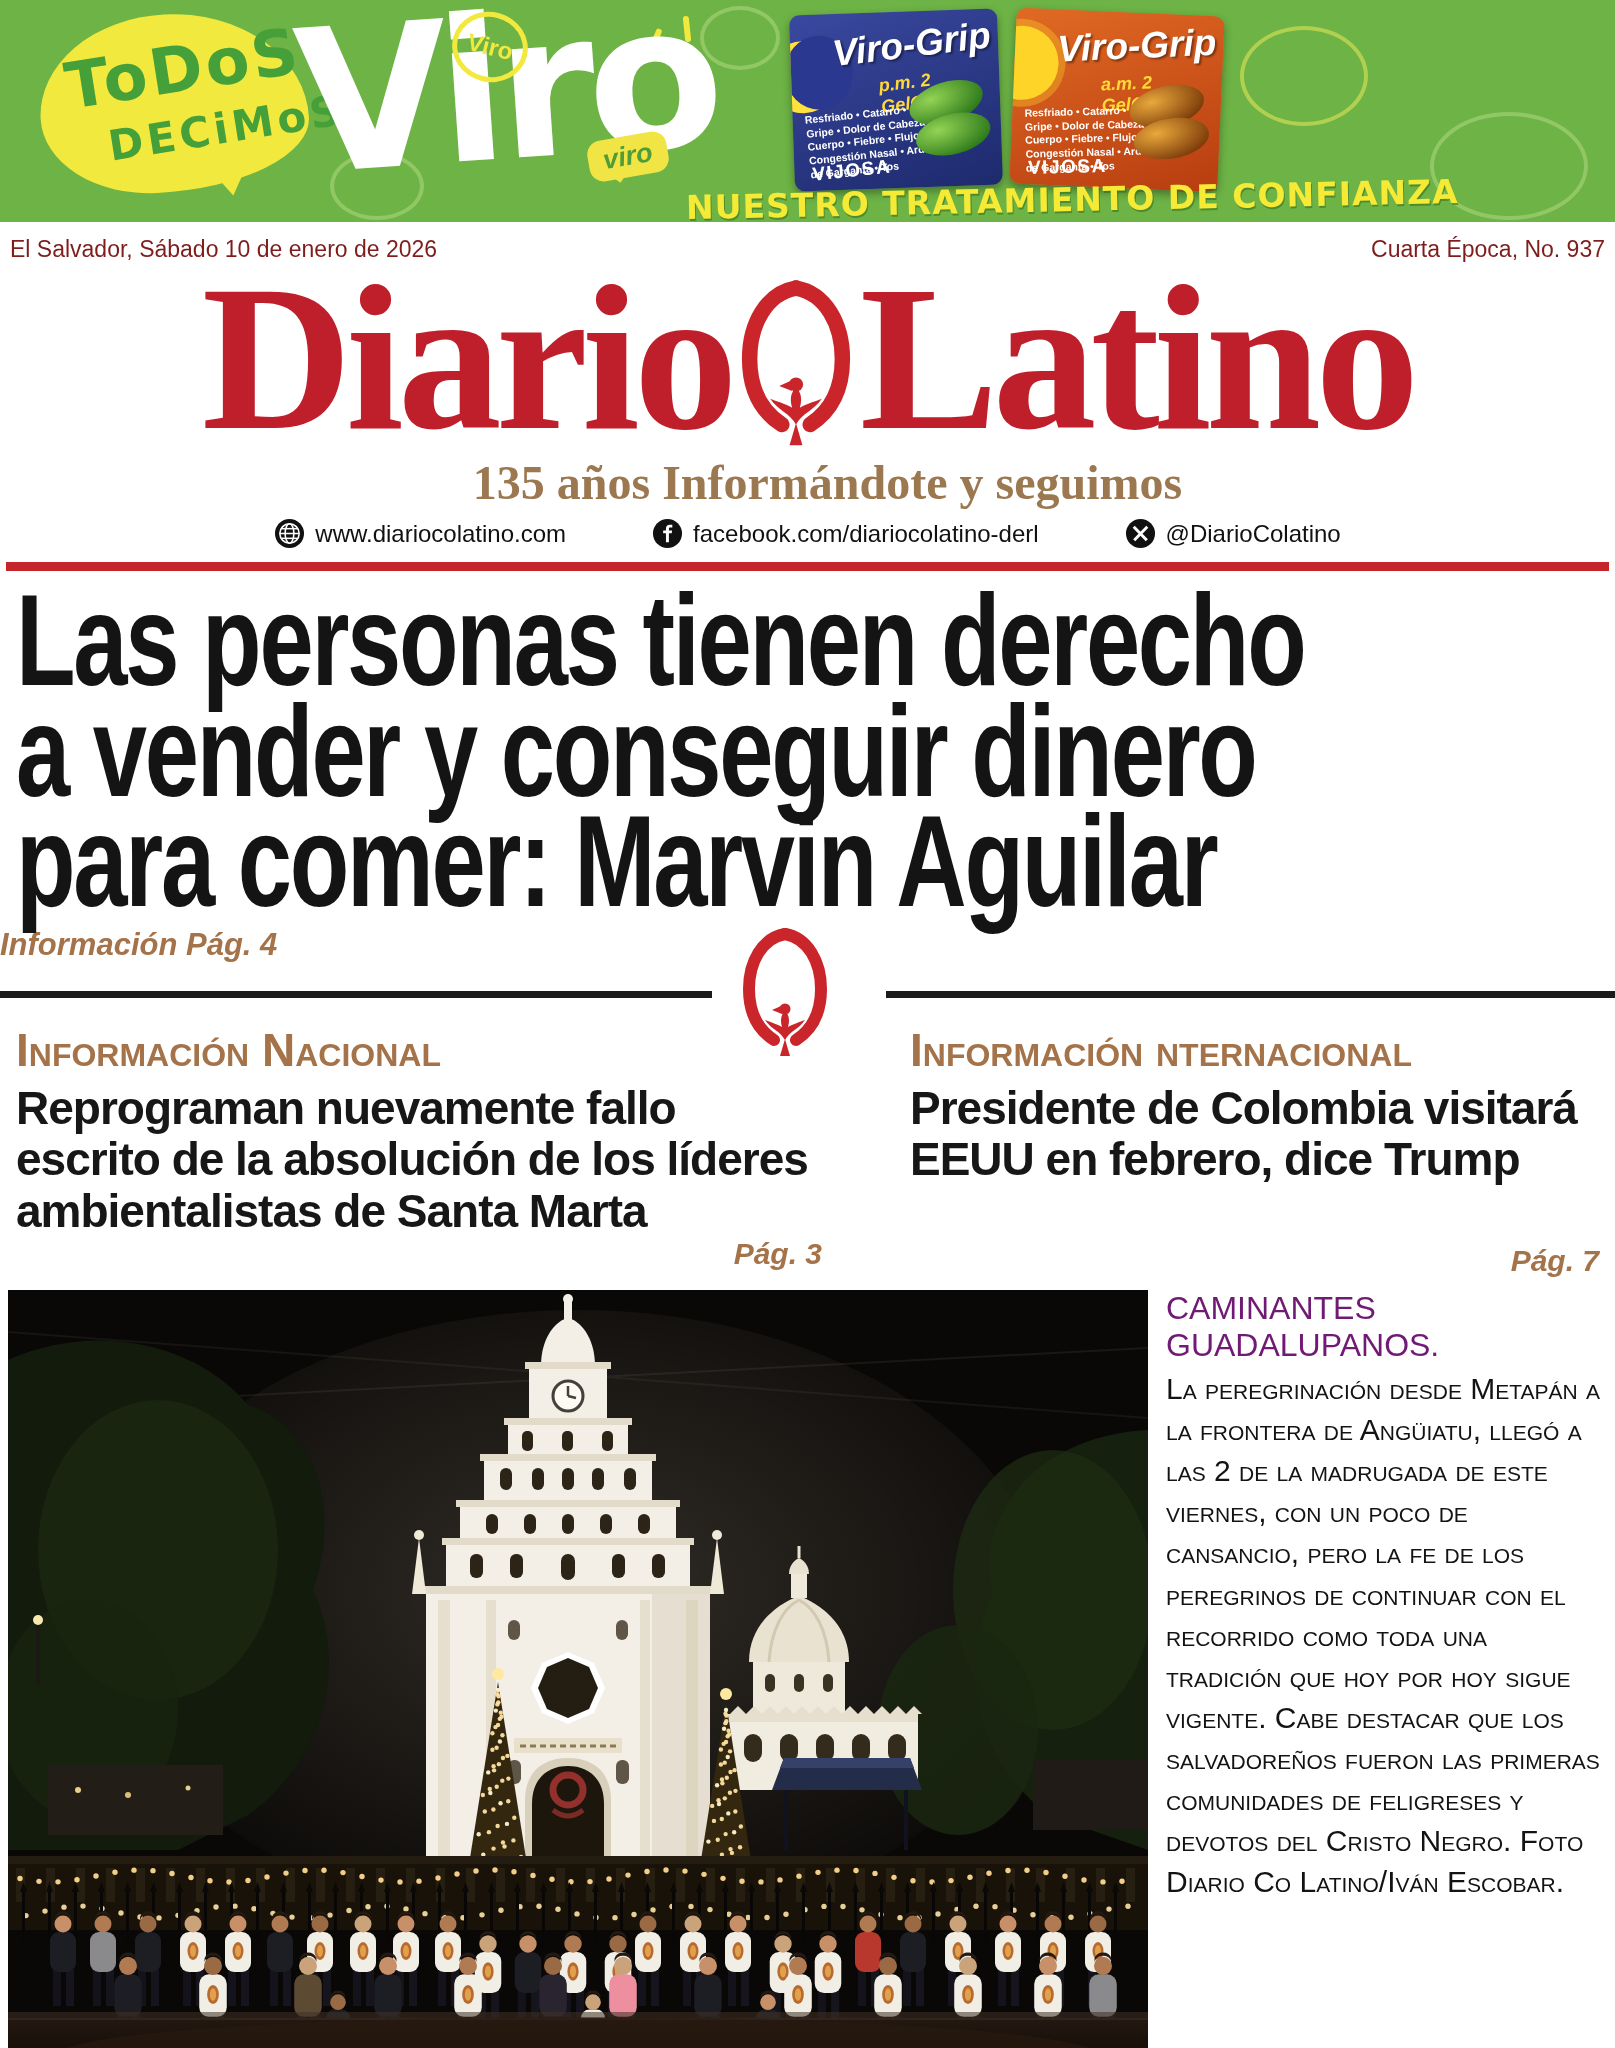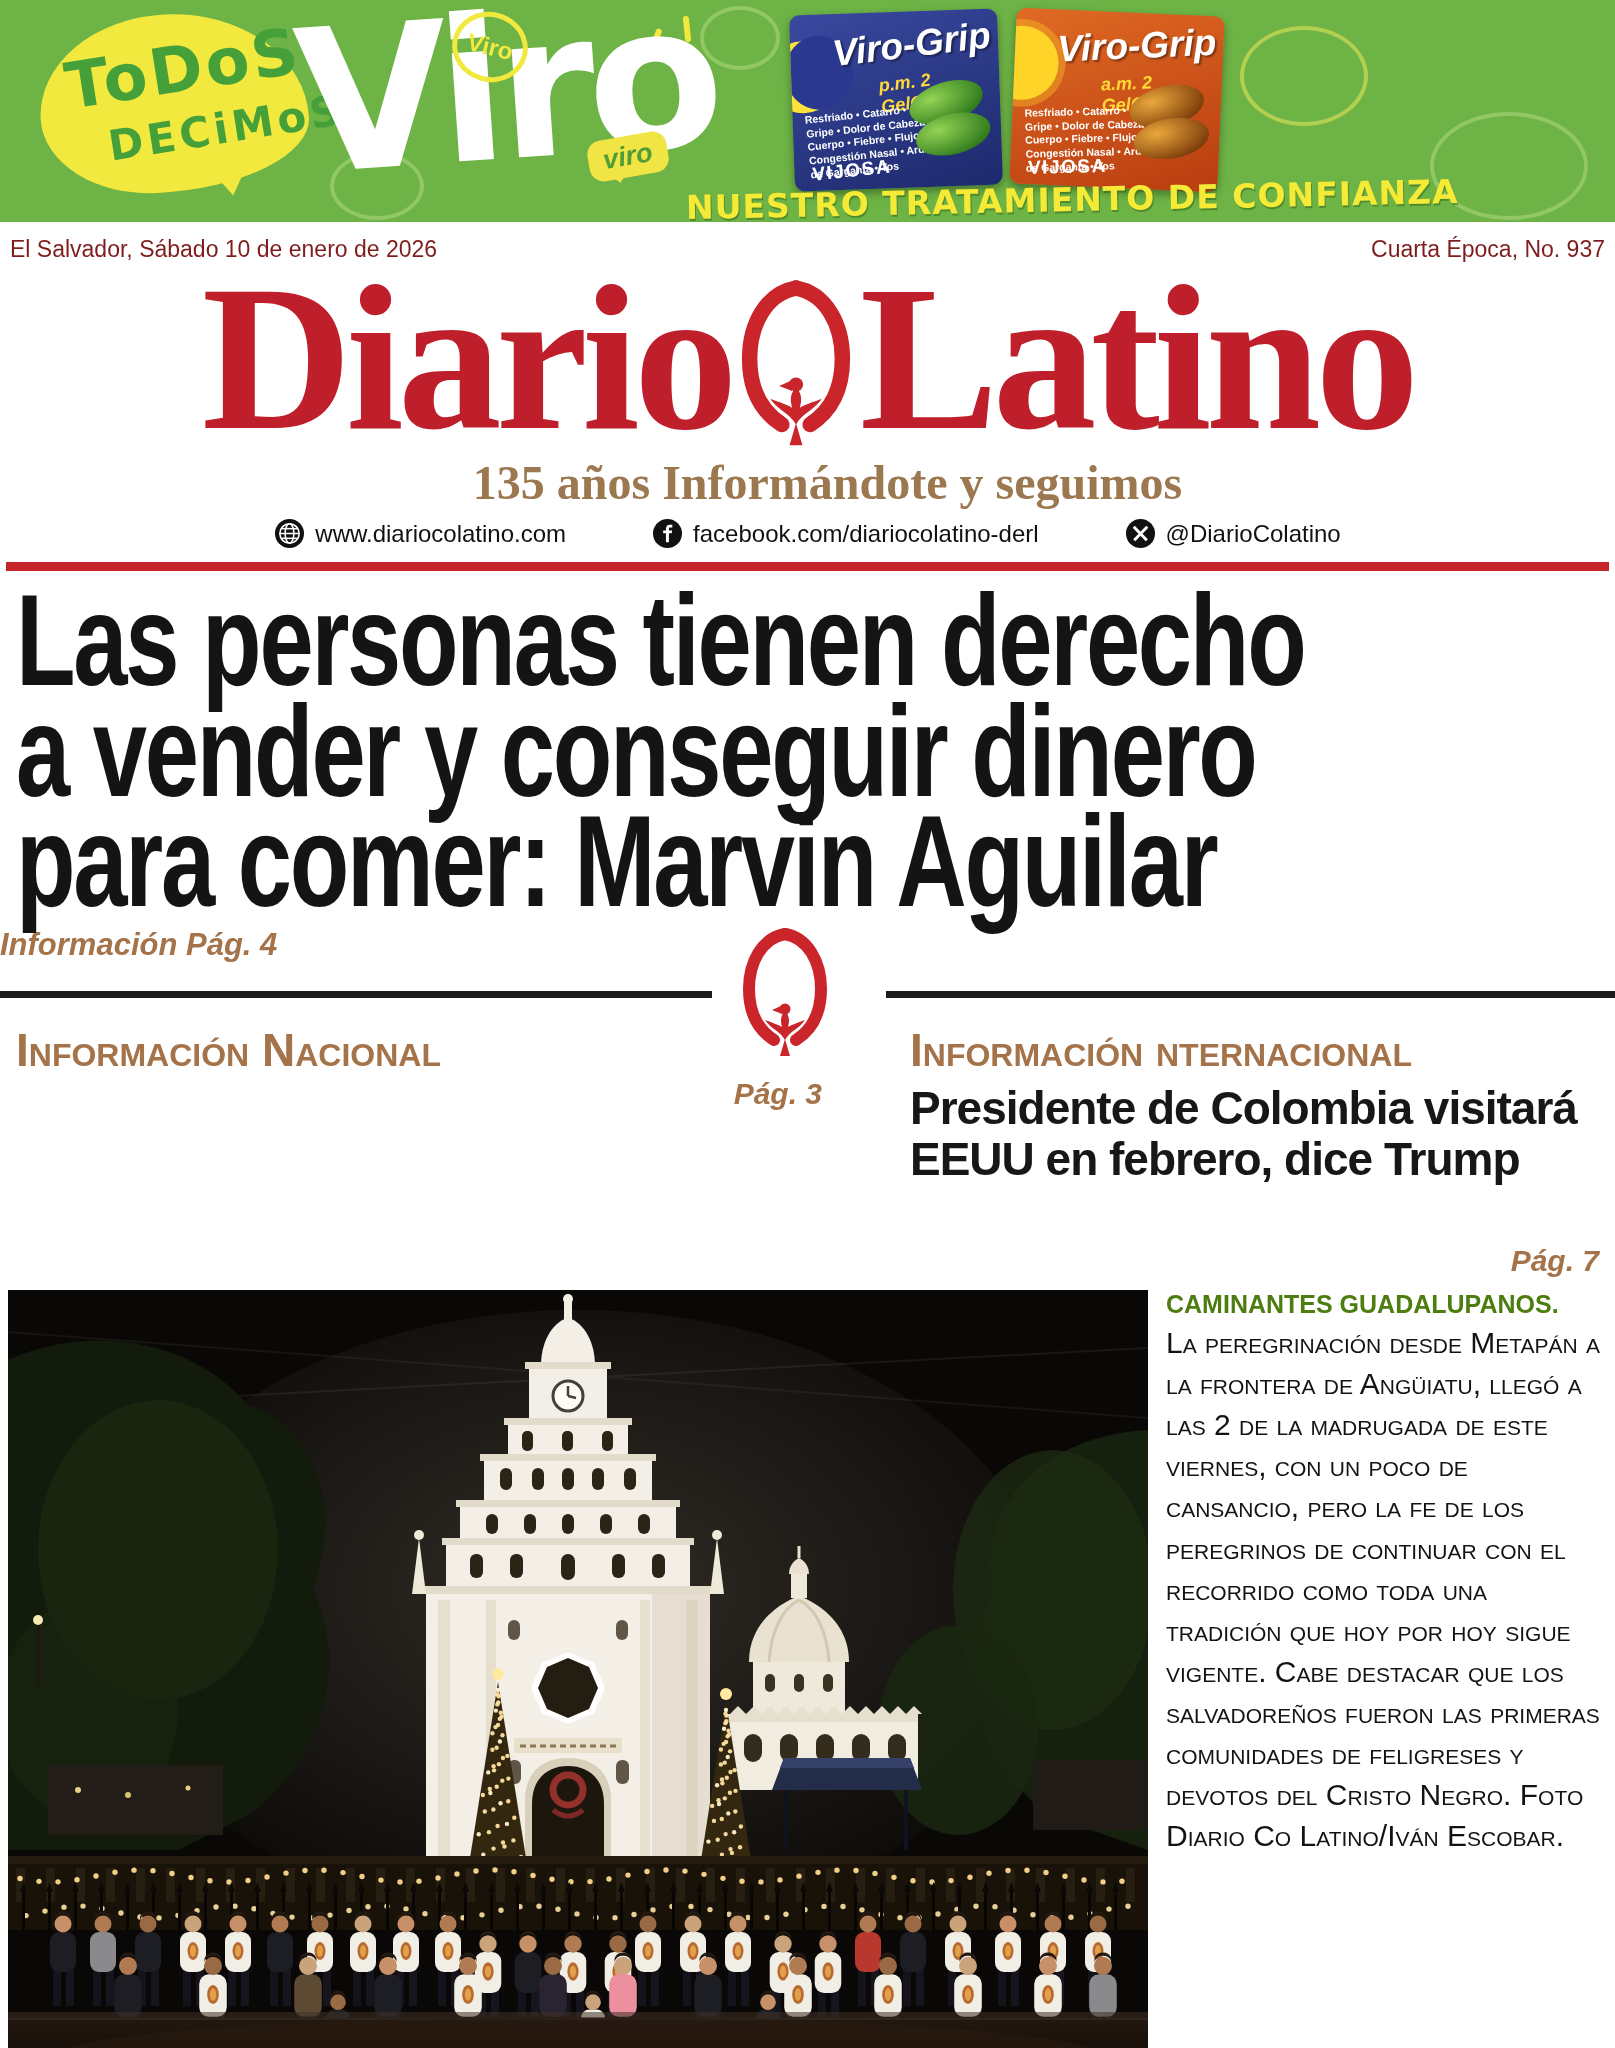--- a/index.html
+++ b/index.html
@@ -71,21 +71,21 @@
   .section-label{font-variant:small-caps;font-weight:800;font-size:46px;color:#a5734a;letter-spacing:0;}
   .col-head{font-size:46px;font-weight:800;line-height:1.12;color:#171717;letter-spacing:-1px;margin-top:6px;}
   .pag{text-align:right;font-style:italic;font-weight:700;font-size:30px;color:#a5734a;}
   .col-right .pag{margin-top:58px;}
   .col-left .pag{margin-top:0px;padding-right:6px;}
 
   
   .bottom{display:flex;margin-top:12px;padding-left:8px;}
   .photo{width:1140px;height:775px;flex:none;display:block;}
   .caption-col{width:442px;padding:0 6px 0 18px;}
-  .cap-title{font-size:25px;font-weight:700;line-height:1.18;color:#4d7c0f;}
+  .cap-title{font-size:32px;font-weight:400;line-height:1.18;color:#701a75;}
   .cap-text{font-size:30px;line-height:1.37;font-variant:small-caps;color:#131313;margin-top:3px;}
 </style>
 </head>
 <body>
 
 <svg width="0" height="0" style="position:absolute">
   <defs>
     <symbol id="phoenix" viewBox="0 0 100 132">
       <path d="M50,7 C27,11 14,35 14,62 C14,88 25,104 39,113" fill="none" stroke="#c9252b" stroke-width="12" stroke-linecap="round"></path>
       <path d="M50,7 C73,11 86,35 86,62 C86,88 75,104 61,113" fill="none" stroke="#c9252b" stroke-width="12" stroke-linecap="round"></path>
@@ -198,20 +198,21 @@
   <div class="line left"></div>
   <div class="line right"></div>
   <svg class="phx">
       <use href="#phoenix"></use>
     </svg>
 </div>
 
 <div class="cols">
   <div class="col-left">
     <div class="section-label">Información Nacional</div>
+    <div class="col-head">Reprograman nuevamente fallo escrito de la absolución de los líderes ambientalistas de Santa Marta</div>
     <div class="pag">Pág. 3</div>
   </div>
   <div class="col-right">
     <div class="section-label">Información nternacional</div>
     <div class="col-head">Presidente de Colombia visitará EEUU en febrero, dice Trump</div>
     <div class="pag">Pág. 7</div>
   </div>
 </div>
 
 <div class="bottom">

